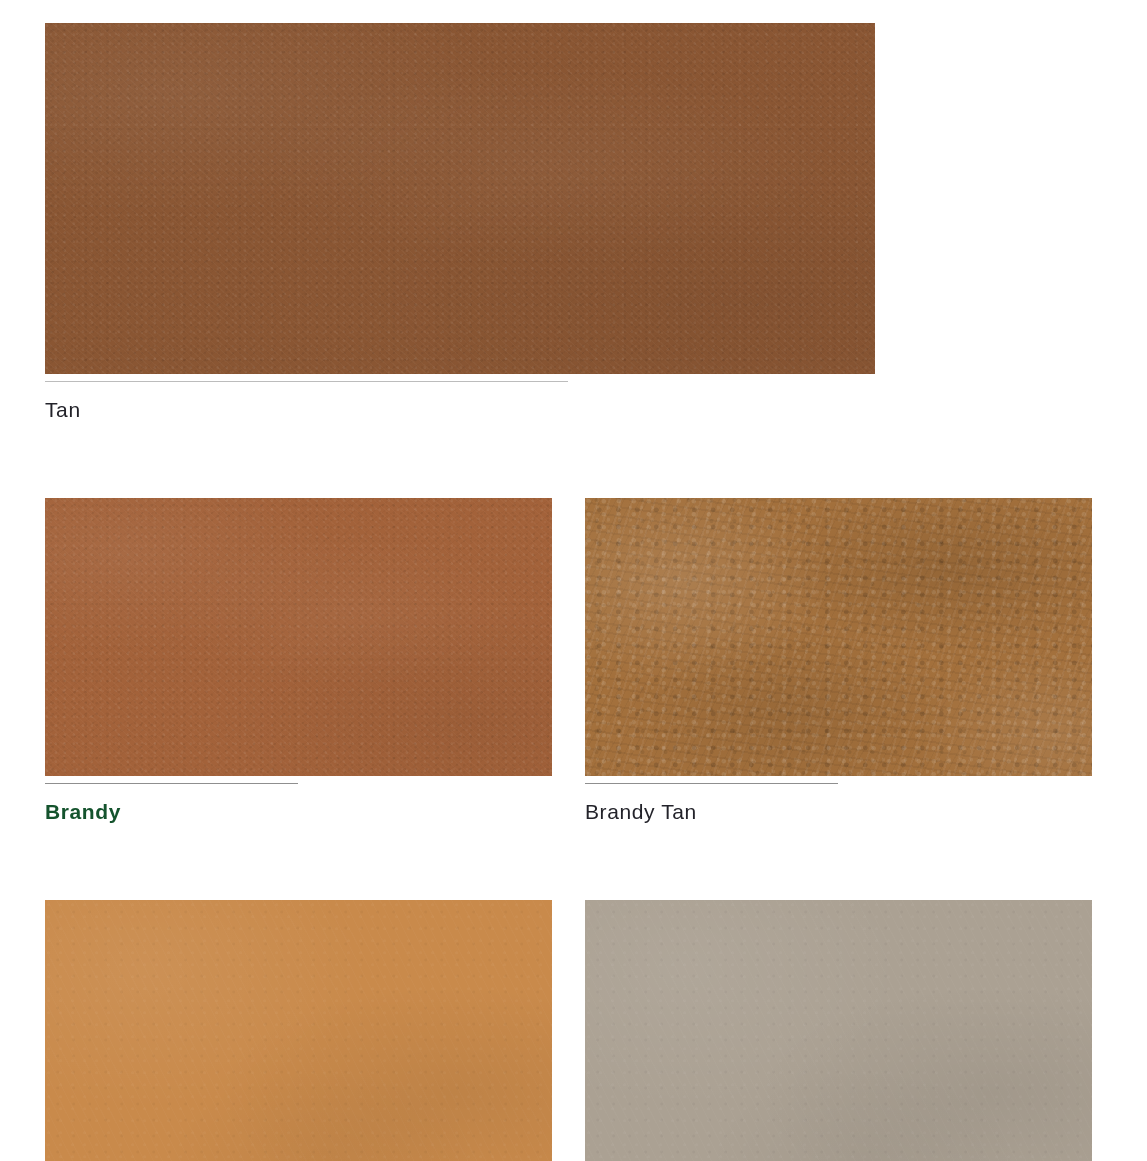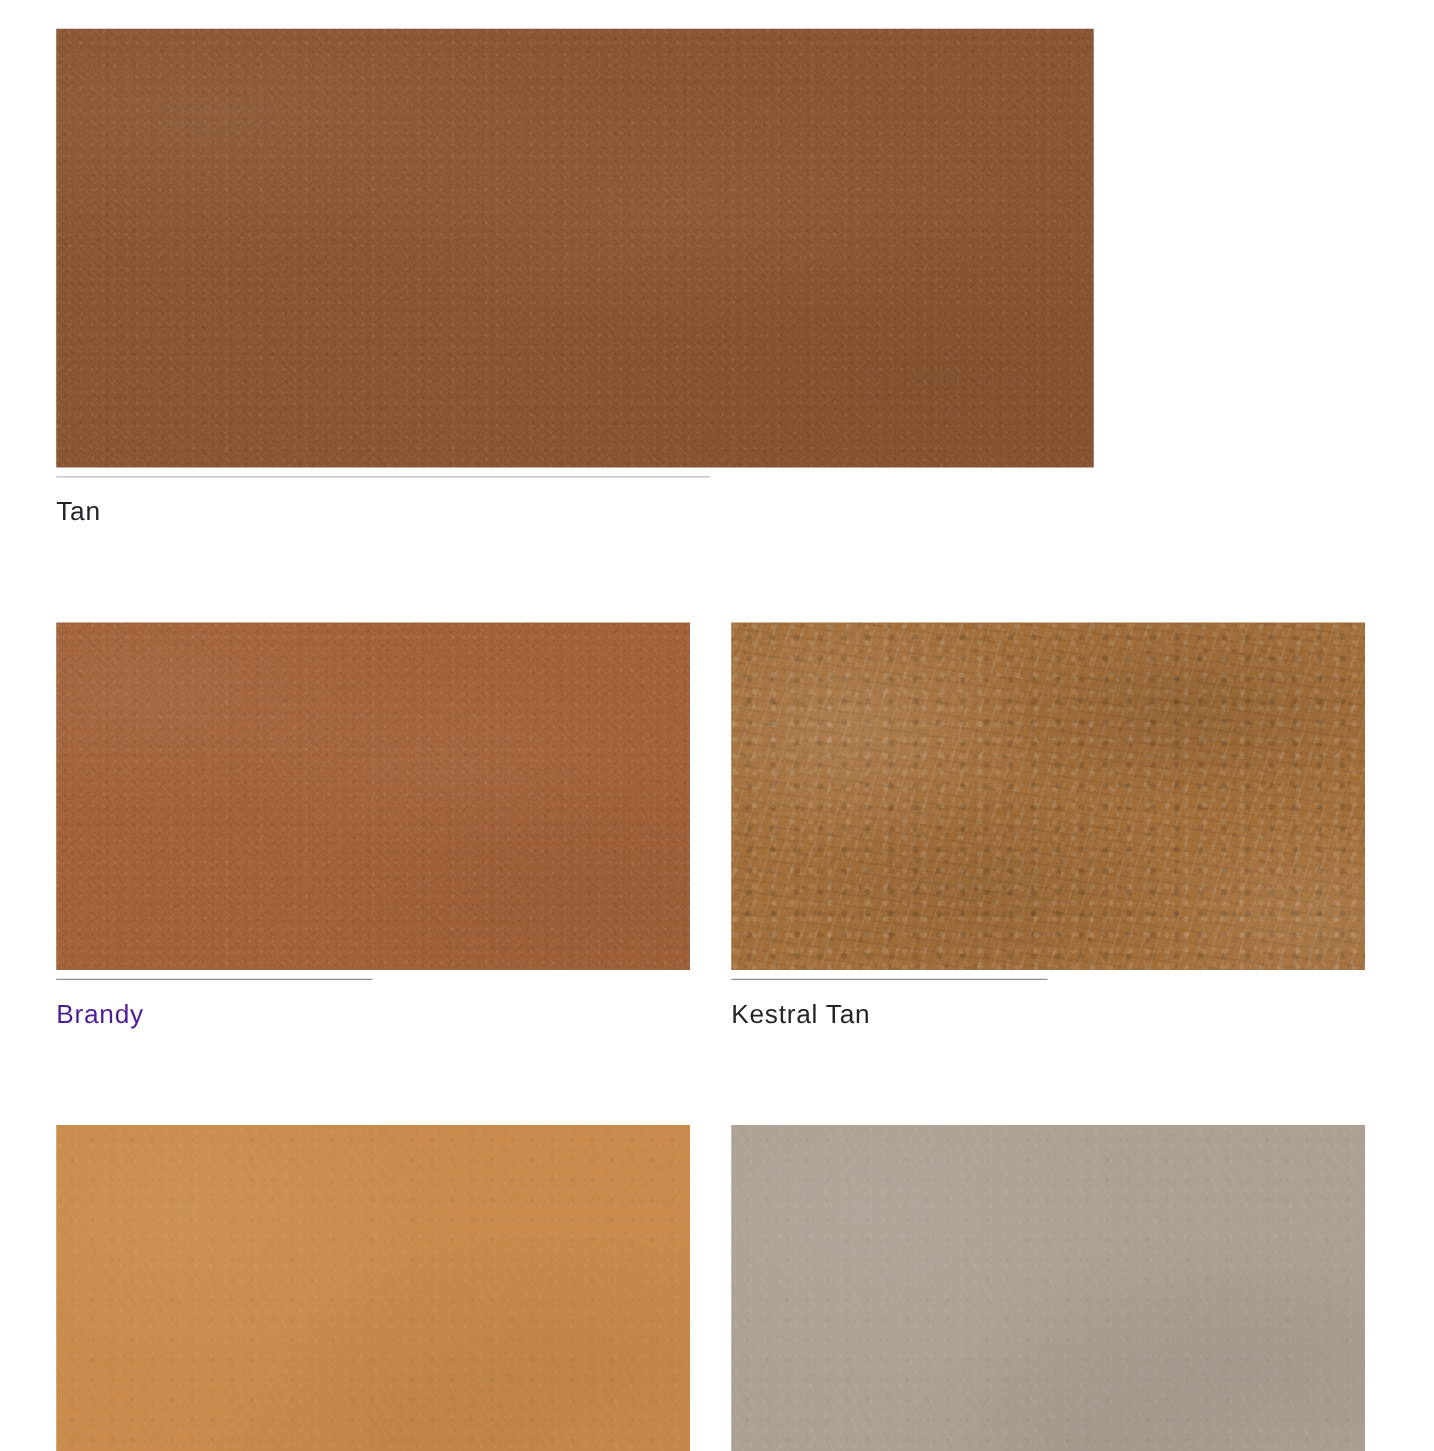--- a/index.html
+++ b/index.html
@@ -166,31 +166,31 @@
 
   <div class="row row-2">
 
     <div class="card card-half">
       <span class="chip chip-short grain-leather" style="background-color: rgb(163, 98, 58);">
         <span class="grain"></span>
         <span class="grain2"></span>
         <span class="grain3"></span>
       </span>
       <hr class="divider divider-half">
-      <div class="caption" style="color: #4c1d95;">Brandy</div>
+      <div class="caption" style="color: #14532d; font-weight: bold;">Brandy</div>
     </div>
 
     <div class="card card-half">
       <span class="chip chip-short grain-suede" style="background-color: rgb(163, 112, 60);">
         <span class="grain"></span>
         <span class="grain2"></span>
         <span class="grain3"></span>
       </span>
       <hr class="divider divider-half">
-      <div class="caption" style="color: rgb(35, 35, 42);">Kestral Tan</div>
+      <div class="caption" style="color: rgb(35, 35, 42);">Brandy Tan</div>
     </div>
 
   </div>
 
   <div class="row row-3">
 
     <div class="card card-half">
       <span class="chip chip-short grain-matte" style="background-color: rgb(201, 138, 75);">
         <span class="grain"></span>
         <span class="grain2"></span>

